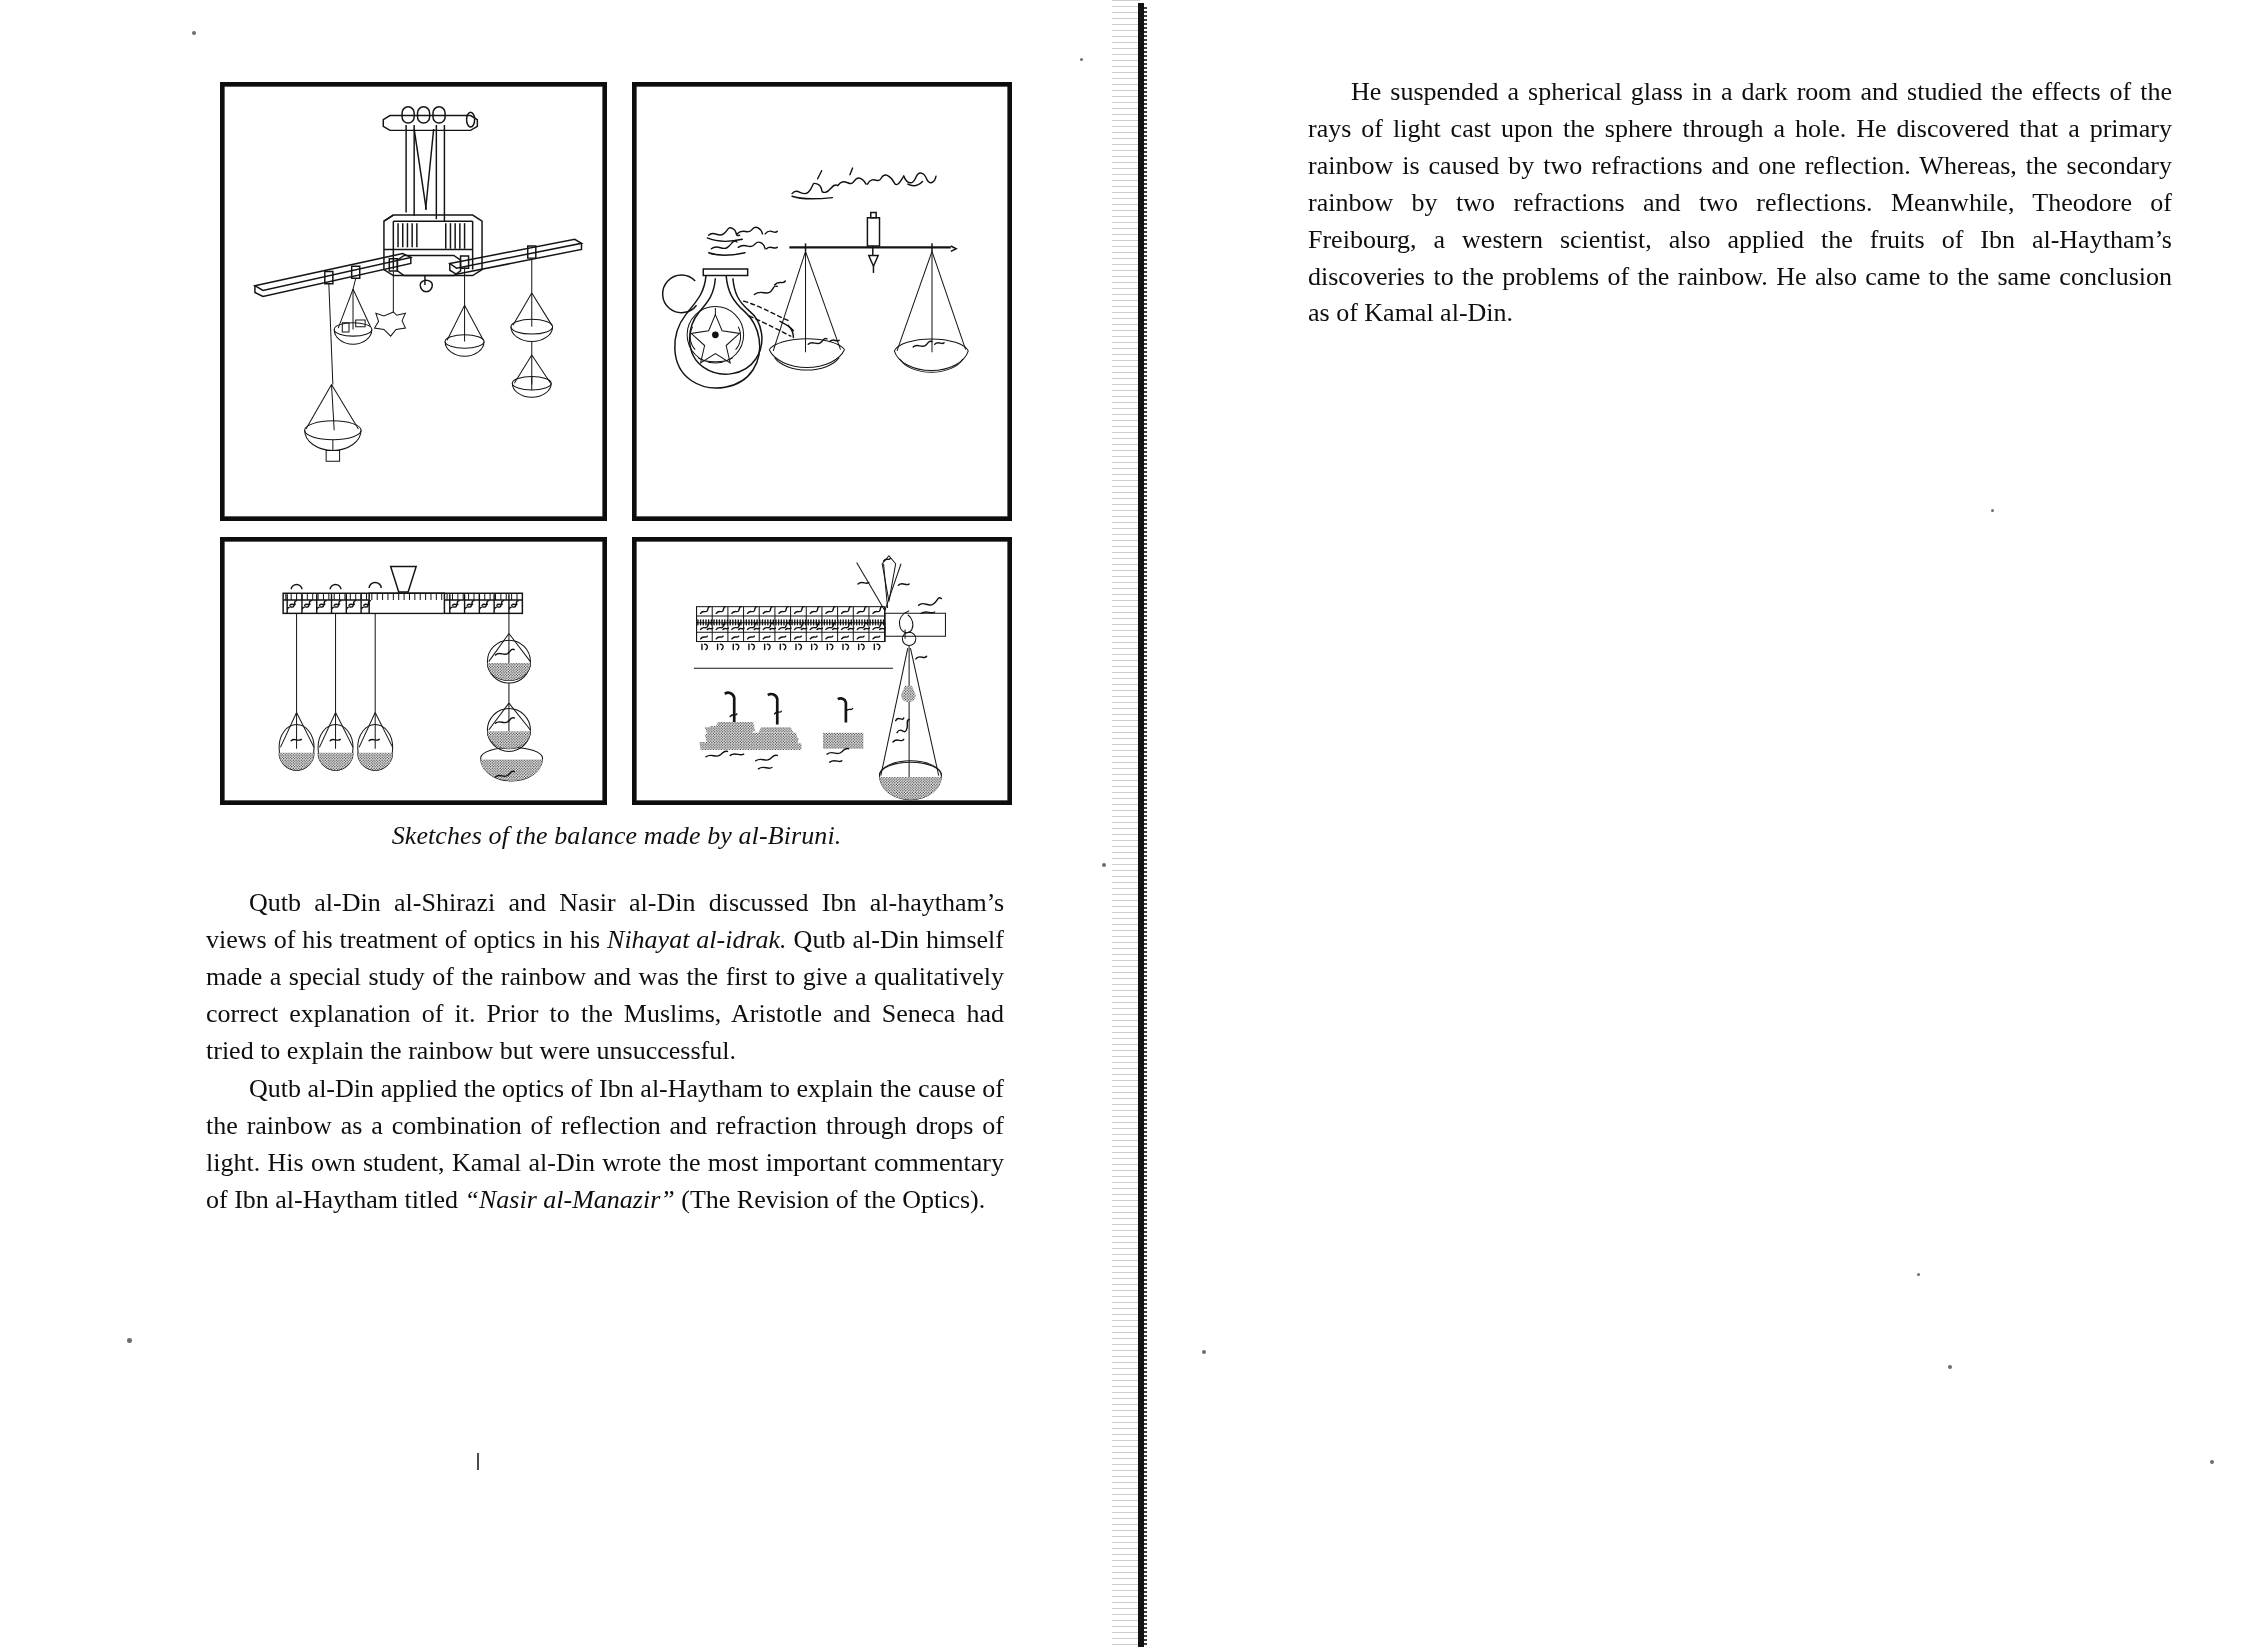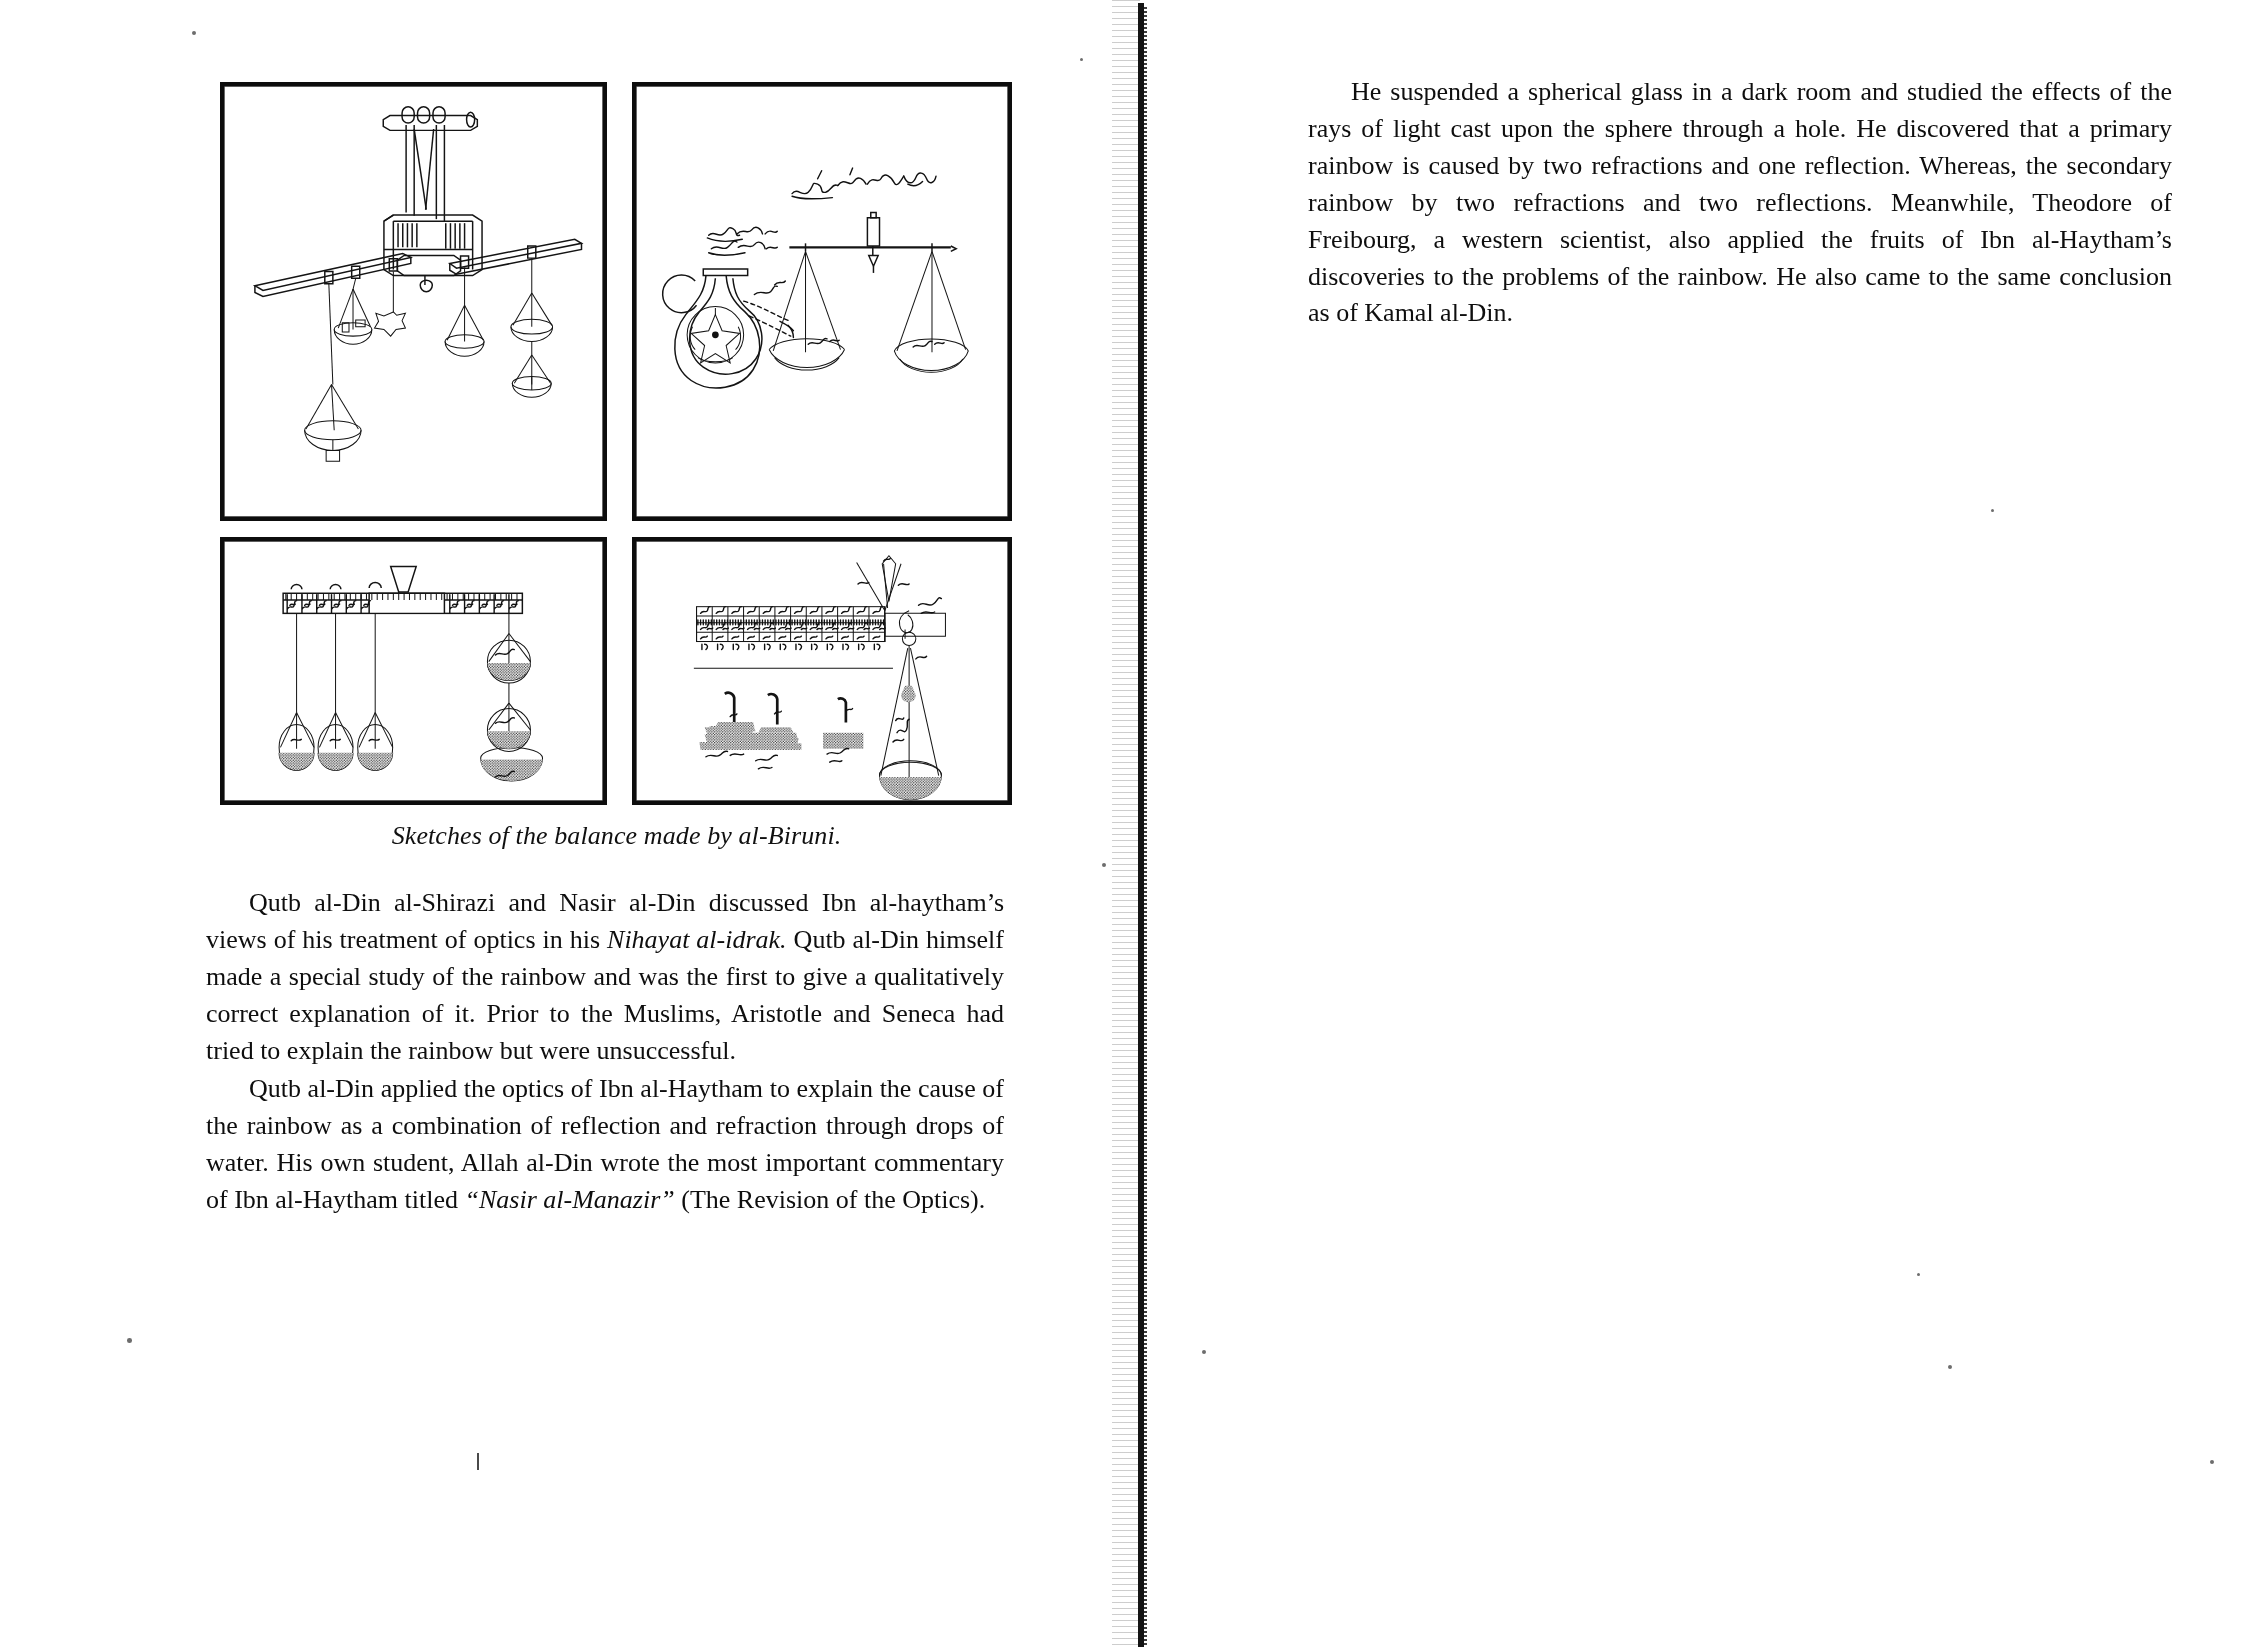--- a/index.html
+++ b/index.html
@@ -568,21 +568,21 @@
           </svg>
         </div>
 
       </div>
 
       <div class="fig-caption">Sketches of the balance made by al-Biruni.</div>
     </div>
 
     <div class="body-col" id="left-body">
       <p class="para indent" id="lp2"><span>Qutb al-Din al-Shirazi and Nasir al-Din discussed Ibn al-haytham’s views of his treatment of optics in his </span><span class="ital">Nihayat al-idrak.</span><span> Qutb al-Din himself made a special study of the rainbow and was the first to give a qualitatively correct explanation of it. Prior to the Muslims, Aristotle and Seneca had tried to explain the rainbow but were unsuccessful.</span></p>
-      <p class="para indent" id="lp3"><span>Qutb al-Din applied the optics of Ibn al-Haytham to explain the cause of the rainbow as a combination of reflection and refraction through drops of water. His own student, Allah al-Din wrote the most important commentary of Ibn al-Haytham titled </span><span class="ital">“Nasir al-Manazir”</span><span> (The Revision of the Optics).</span></p>
+      <p class="para indent" id="lp3"><span>Qutb al-Din applied the optics of Ibn al-Haytham to explain the cause of the rainbow as a combination of reflection and refraction through drops of light. His own student, Kamal al-Din wrote the most important commentary of Ibn al-Haytham titled </span><span class="ital">“Nasir al-Manazir”</span><span> (The Revision of the Optics).</span></p>
     </div>
 
     <span class="tick-mark" style="left:469px; top:1453px;"></span>
     <span class="speck" style="left:184px; top:31px; width:4px; height:4px;"></span>
     <span class="speck" style="left:1072px; top:58px; width:3.3px; height:3.3px;"></span>
     <span class="speck" style="left:119px; top:1338px; width:4.7px; height:4.7px;"></span>
     <span class="speck" style="left:1094px; top:863px; width:4px; height:4px;"></span>
 
   </div>
 

